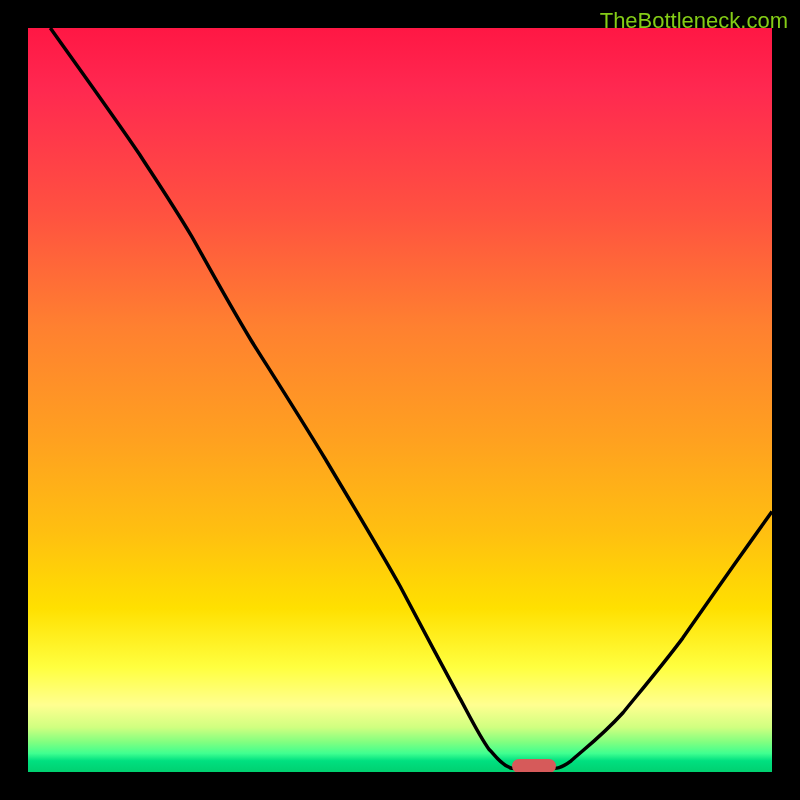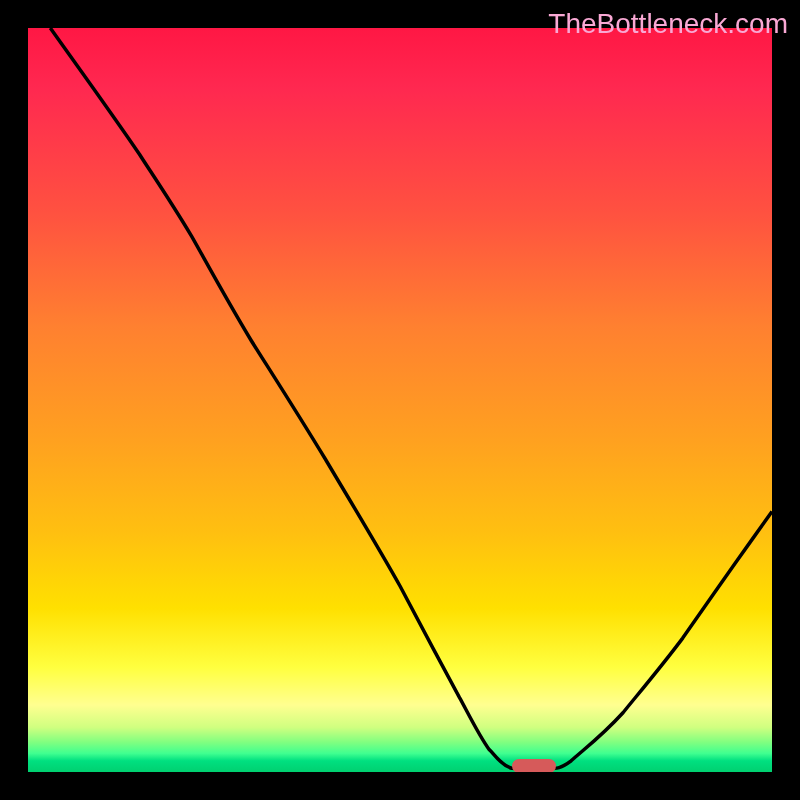--- a/index.html
+++ b/index.html
@@ -11,22 +11,22 @@
       width: 800px;
       height: 800px;
       background: #000;
       position: relative;
       font-family: Arial, sans-serif;
     }
     .watermark {
       position: absolute;
       top: 8px;
       right: 12px;
-      color: #f9a8d4;
-      font-size: 28px;
+      color: #84cc16;
+      font-size: 22px;
       font-weight: normal;
       z-index: 10;
     }
     .chart-container {
       position: absolute;
       left: 28px;
       top: 28px;
       width: 744px;
       height: 744px;
       overflow: hidden;

